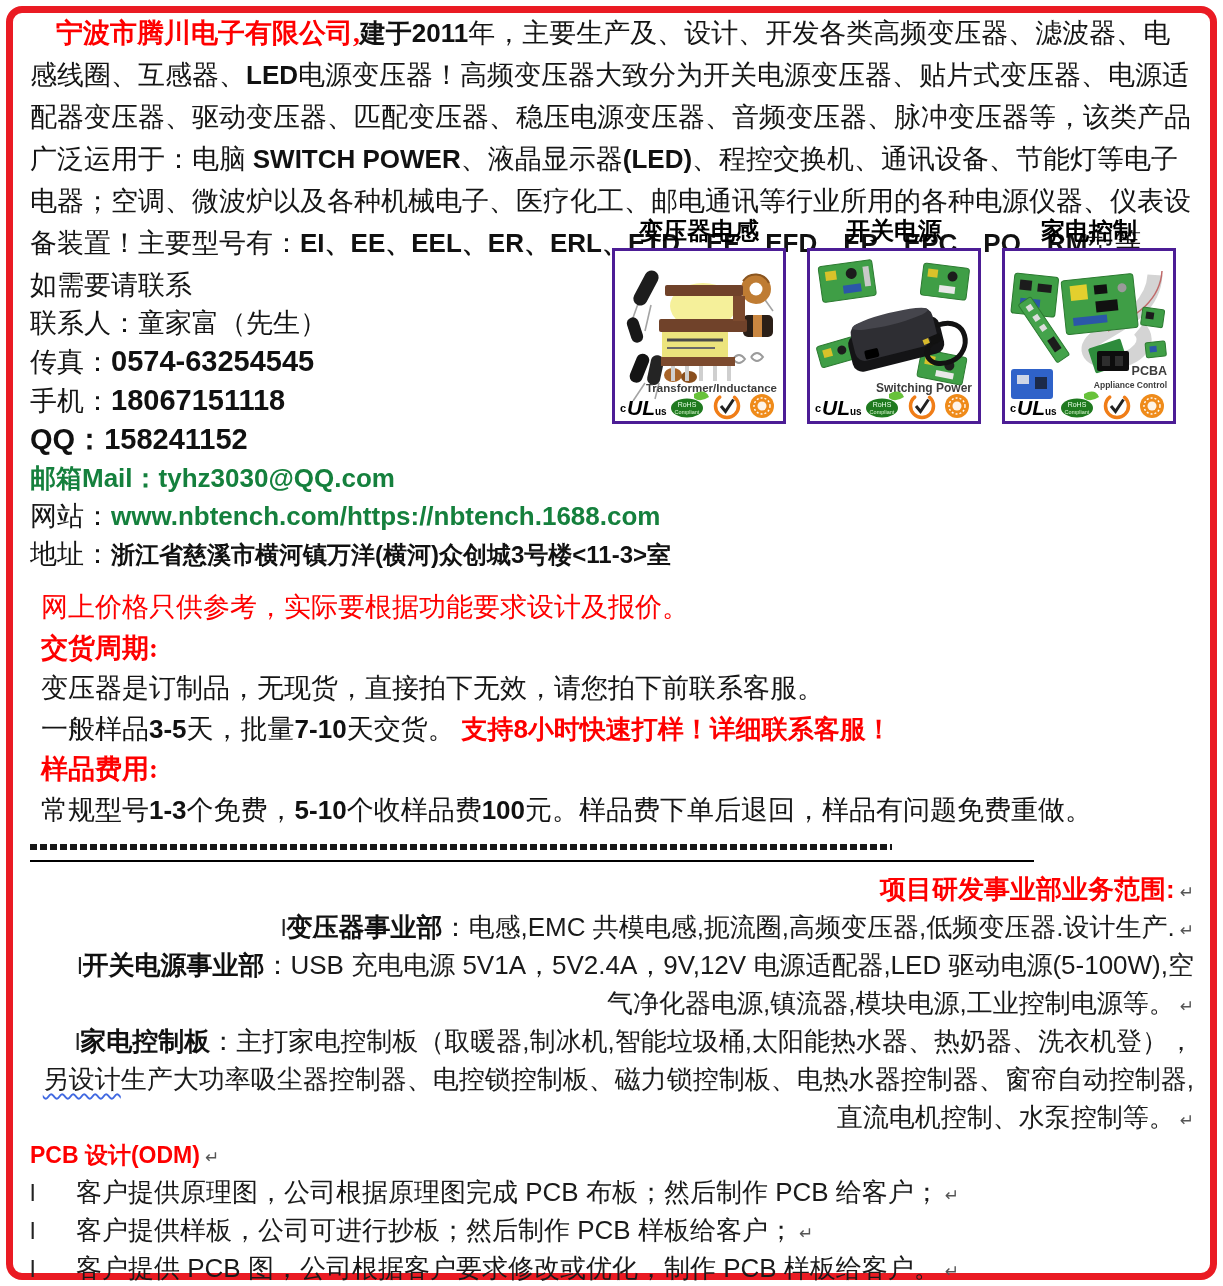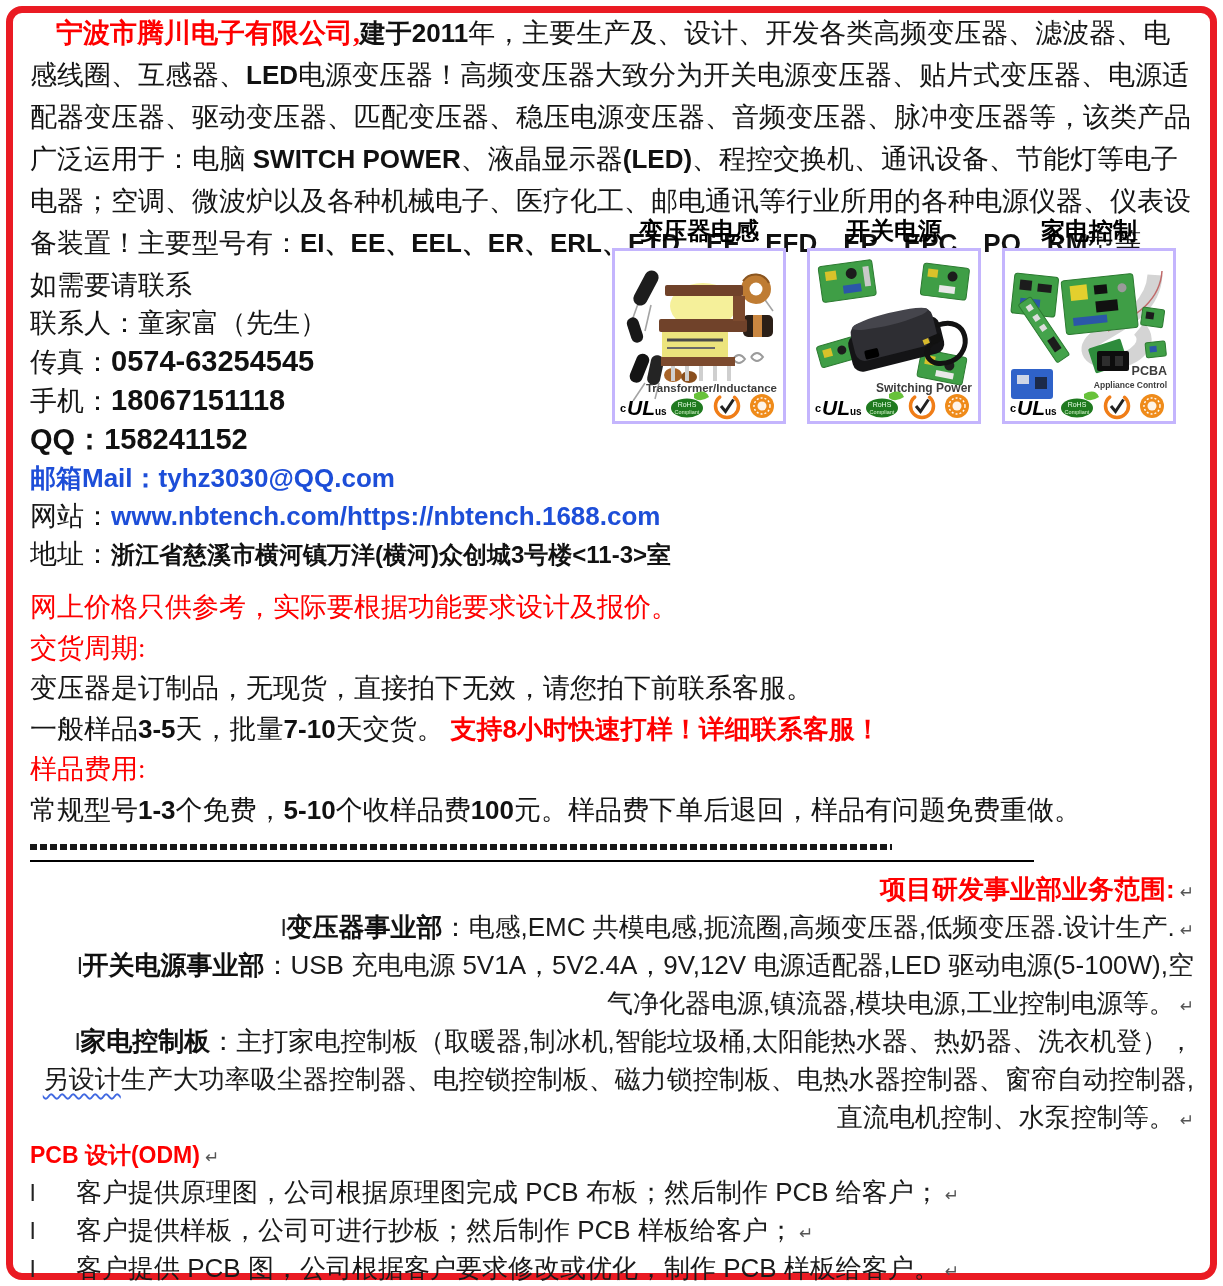--- a/index.html
+++ b/index.html
@@ -7,53 +7,53 @@
         font-family:"Liberation Sans","DejaVu Sans",sans-serif;color:#141414;}
   .frame{position:absolute;inset:6px;border:7px solid #ea1b23;border-radius:16px;pointer-events:none;}
   .content{position:absolute;left:30px;top:14px;width:1164px;}
 
   
   .run-cn   {font-family:"Liberation Serif","DejaVu Serif",serif;font-size:27px;color:#151515;}
   .run-r    {font-family:"Liberation Serif","DejaVu Serif",serif;font-size:27px;color:#fe0000;font-weight:bold;margin-top:10px;}
   .run-bcn  {font-weight:bold;font-size:26px;color:#111;}
   .run-b    {font-weight:bold;font-size:26px;color:#111;}
   .run-num  {font-weight:bold;font-size:29px;color:#111;text-align:right;}
-  .run-b27  {font-weight:bold;font-size:26px;color:#1d4ed8;}
+  .run-b27  {font-weight:bold;font-size:26px;color:#15803d;}
   .run-baddr{font-weight:bold;font-size:24px;color:#111;}
   .run-red  {font-family:"Liberation Serif","DejaVu Serif",serif;font-size:27px;color:#fe0000;}
-  .run-redh {font-family:"Liberation Serif","DejaVu Serif",serif;font-size:27px;color:#fe0000;font-weight:normal;}
+  .run-redh {font-family:"Liberation Serif","DejaVu Serif",serif;font-size:27px;color:#fe0000;font-weight:bold;}
   .run-redb {font-weight:bold;font-size:26px;color:#fe0000;}
   .run-redtitle{font-weight:bold;font-size:26px;color:#fe0000;}
   .run-redt {font-weight:600;font-size:23px;color:#fe0000;}
   .run-h    {font-size:26px;color:#1a1a1a;}
   .run-hb   {font-size:26px;font-weight:bold;color:#111;}
   .run-bullet{display:inline-block;width:46px;font-size:24px;color:#222;}
   .run-mark {font-size:17px;color:#555;padding-left:5px;}
   .run-spell{font-size:26px;color:#1a1a1a;text-decoration:underline;text-decoration-style:wavy;
              text-decoration-color:#4169e1;text-decoration-thickness:2px;text-underline-offset:5px;}
 
   .intro{margin:0;text-indent:26px;line-height:38px;}
   .contact{margin-top:2px;}
   .contact p{margin:0;line-height:34px;white-space:nowrap;}
-  .notice{margin-top:14px;}
+  .notice{margin-top:14px;margin-left:11px;}
   .notice p{margin:0;line-height:36.5px;}
 
   .sep{margin-top:12px;}
   .dashes{width:862px;height:6px;
           background:repeating-linear-gradient(90deg,#171717 0 7px,transparent 7px 10px);}
   .rule{width:1004px;border-top:2px solid #000;margin-top:10px;}
 
   .scope{margin-top:10px;}
   .scope p{margin:0;line-height:35px;text-align:right;}
   .pcbsec p{margin:0;line-height:35px;}
 
   .figures{position:absolute;left:598px;top:218px;display:flex;gap:21px;padding-left:14px;}
   .fig{width:174px;}
   .figlabel{font-weight:bold;font-size:24px;line-height:26px;text-align:center;margin-bottom:4px;color:#000;}
-  .imgbox{width:168px;height:170px;border:3px solid #c4b5fd;background:#fff;}
+  .imgbox{width:168px;height:170px;border:3px solid #4c1d95;background:#fff;}
   .imgbox svg{display:block;}
 </style>
 </head>
 <body>
 
 <div class="page">
   <div class="frame"></div>
 
   <div class="content">
     <p class="intro"><span class="run-r">宁波市腾川电子有限公司,</span><span class="run-bcn">建于</span><span class="run-b">2011</span><span class="run-cn">年，主要生产及、设计、开发各类高频变压器、滤波器、电感线圈、互感器、</span><span class="run-b">LED</span><span class="run-cn">电源变压器！高频变压器大致分为开关电源变压器、贴片式变压器、电源适配器变压器、驱动变压器、匹配变压器、稳压电源变压器、音频变压器、脉冲变压器等，该类产品广泛运用于：电脑 </span><span class="run-b">SWITCH POWER</span><span class="run-cn">、液晶显示器</span><span class="run-b">(LED)</span><span class="run-cn">、程控交换机、通讯设备、节能灯等电子电器；空调、微波炉以及各种机械电子、医疗化工、邮电通讯等行业所用的各种电源仪器、仪表设备装置！主要型号有：</span><span class="run-b">EI、EE、EEL、ER、ERL、ETD、EF、EFD、EP、EPC、PQ、RM</span><span class="run-cn">型等</span></p>

